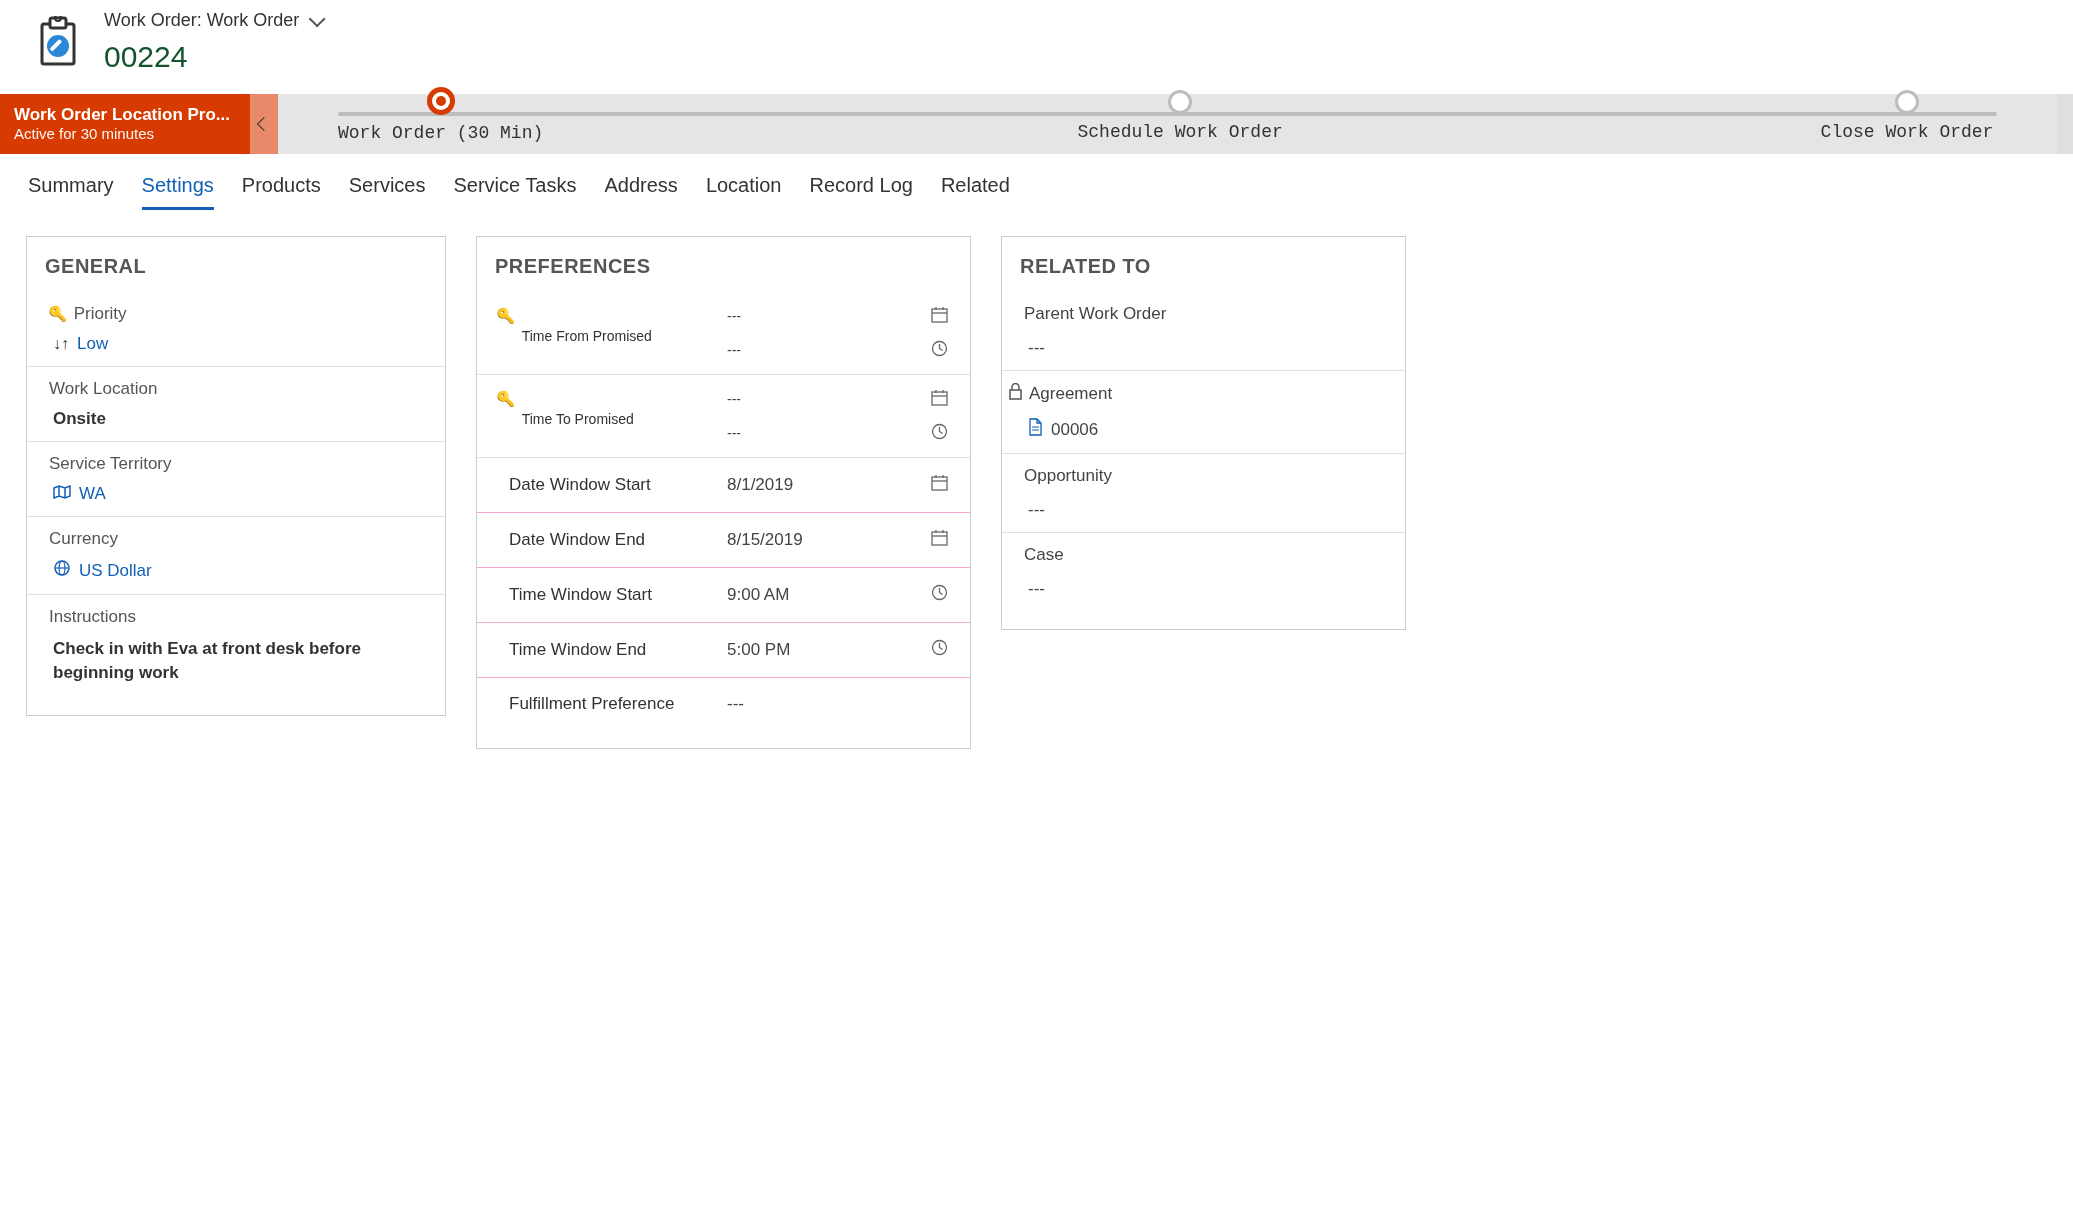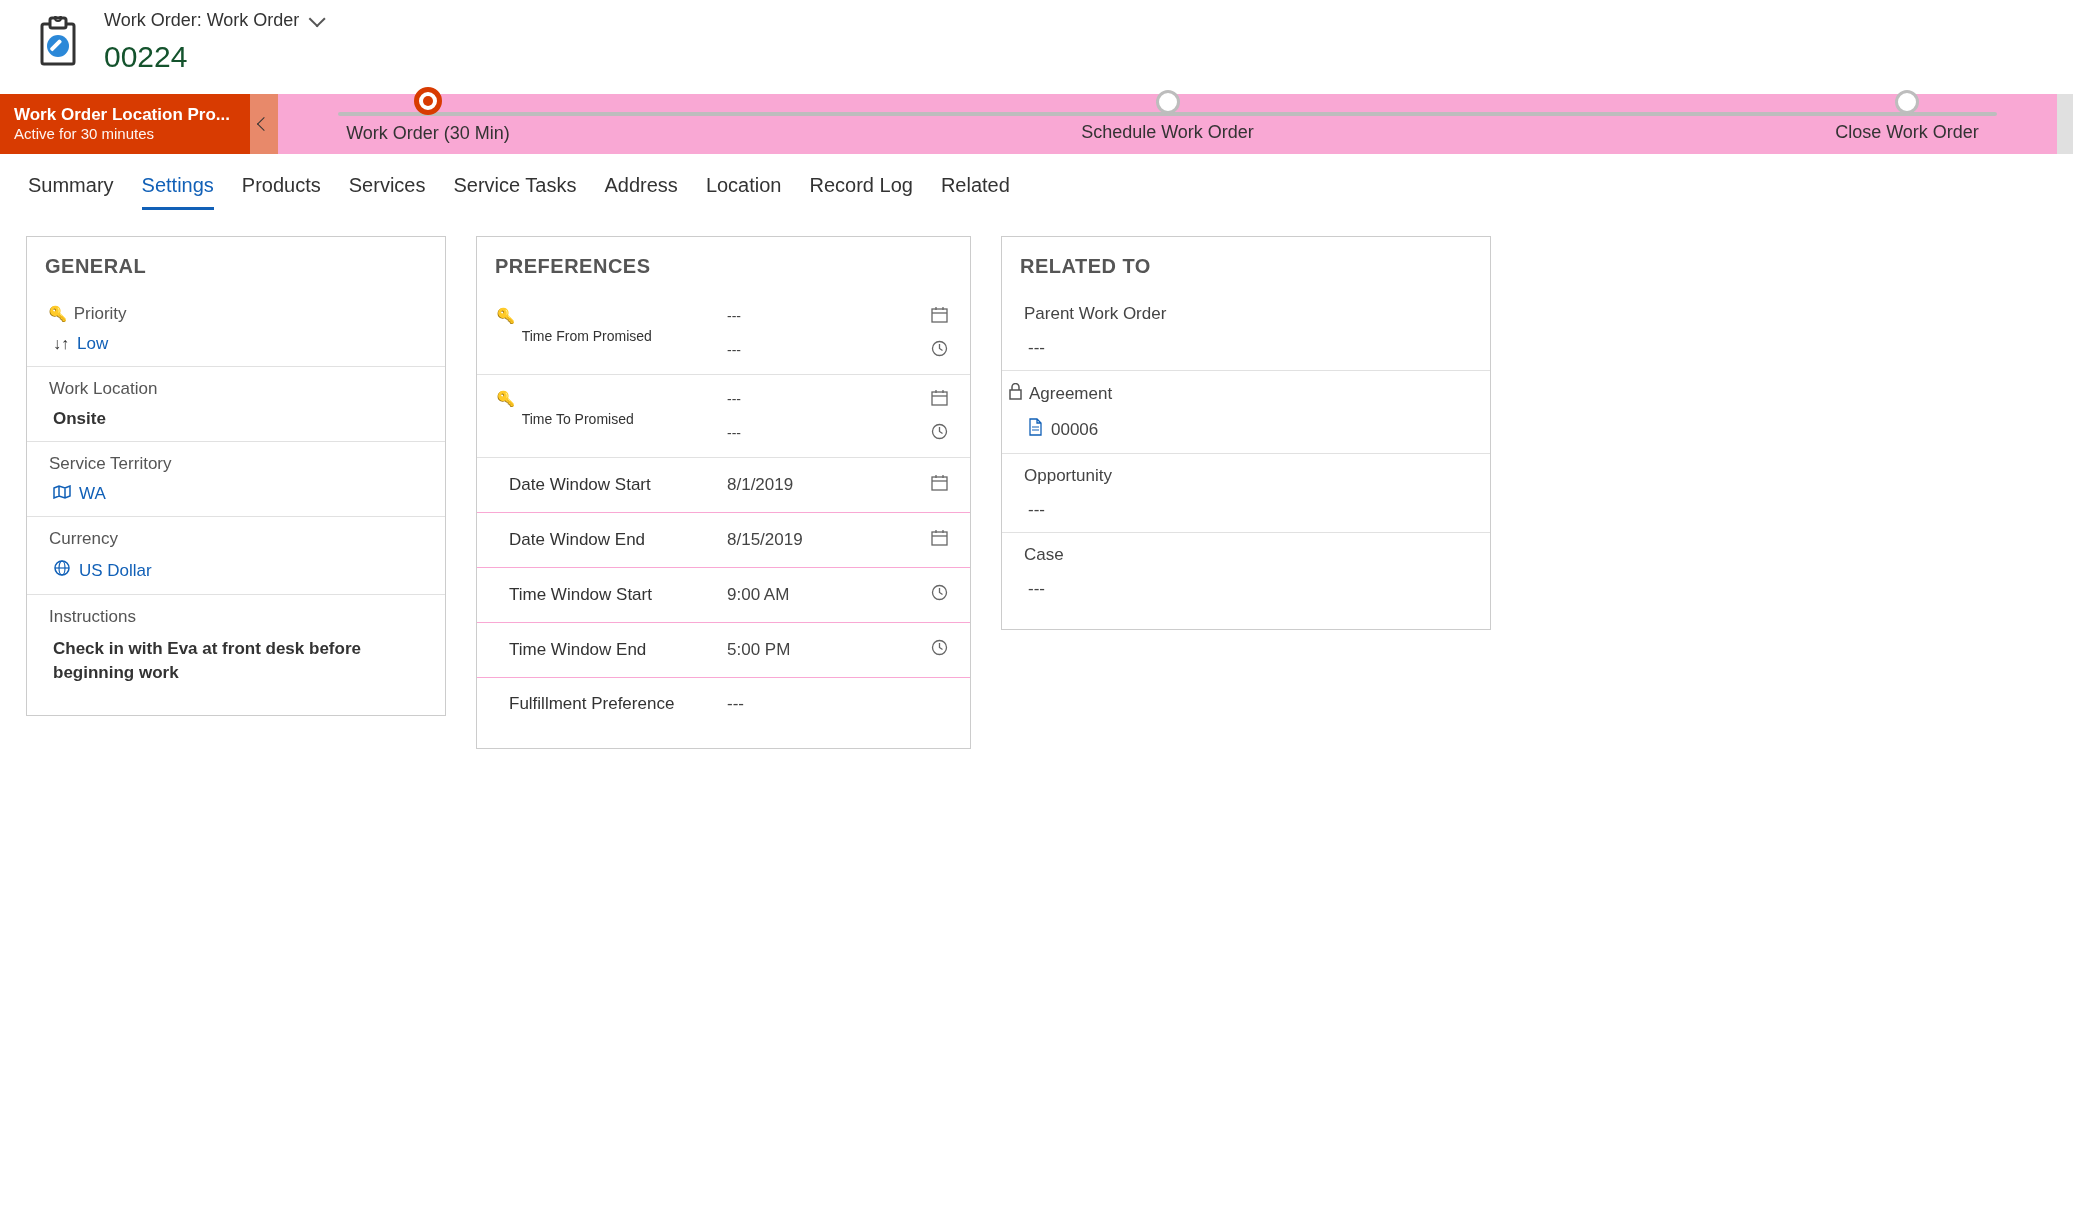--- a/index.html
+++ b/index.html
@@ -66,24 +66,25 @@
     width: 28px;
     background: #e8896a;
     display: flex;
     align-items: center;
     justify-content: center;
     color: #333;
     cursor: pointer;
   }
   .process-track {
     flex: 1;
-    background: #f9a8d4;
+    background: #e5e5e5;
     position: relative;
     display: flex;
     align-items: center;
+    font-family: Liberation Mono, monospace;
   }
   .process-line {
     position: absolute;
     top: 18px;
     left: 60px;
     right: 60px;
     height: 4px;
     background: #bdbdbd;
     border-radius: 2px;
   }
@@ -143,21 +144,21 @@
     gap: 30px;
     padding: 26px;
     align-items: flex-start;
   }
   .panel {
     border: 1px solid #ccc;
     padding: 18px 0 18px 0;
   }
   .panel.general { width: 420px; }
   .panel.prefs { width: 495px; }
-  .panel.related { width: 490px; }
+  .panel.related { width: 405px; }
   .panel h2 {
     margin: 0 0 14px 0;
     padding: 0 18px;
     font-size: 20px;
     font-weight: 700;
     color: #555;
     letter-spacing: 0.5px;
   }
   .field {
     padding: 12px 22px;

